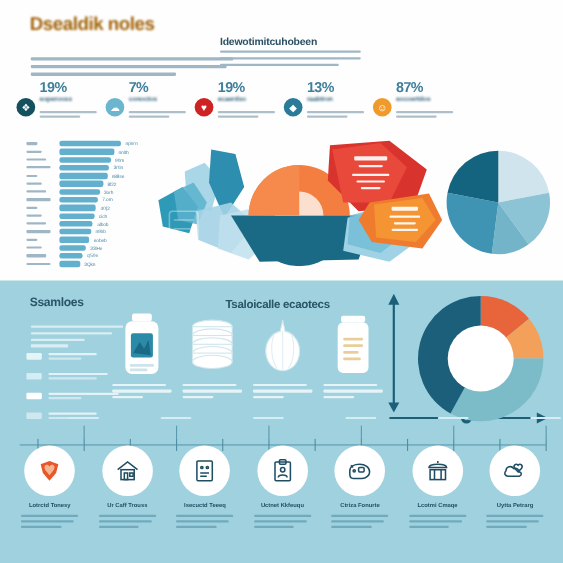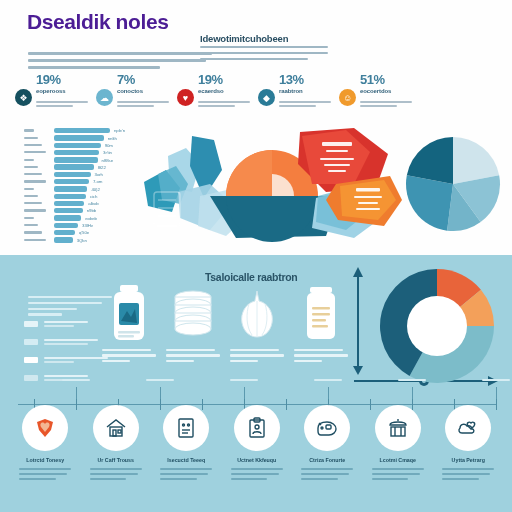--- a/index.html
+++ b/index.html
@@ -12,21 +12,21 @@
   }
   .page { position:relative; width:512px; height:512px; background:#fdfdfd; }
   .blur1 { filter: blur(0.55px); }
   .blur2 { filter: blur(0.75px); }
 
   
   .top { position:absolute; left:0; top:0; width:512px; height:255px; background:#fefefe; }
 
   .main-title {
     position:absolute; left:27px; top:12px; width:190px;
-    font-size:21px; line-height:19px; font-weight:bold; color:#4c1d95;
+    font-size:17px; line-height:19px; font-weight:bold; color:#a16207;
     letter-spacing:-0.4px;
   }
   .main-title span { display:block; }
   .title-body { position:absolute; left:28px; top:52px; width:184px; }
   .title-body div {
     height:3px; background:#9fb7c4; margin-bottom:4px; border-radius:1px;
     font-size:0; color:transparent;
   }
   .title-body div:nth-child(1){width:100%}
   .title-body div:nth-child(2){width:97%}
@@ -229,21 +229,21 @@
           <div class="dot" style="background:#2a7b97">
             <span class="g">◆</span>
           </div>
           <div class="lbl blur2">raabtron</div>
           <div class="sub">
             <div></div>
             <div></div>
           </div>
         </div>
         <div class="stat">
-          <div class="val blur1">51%</div>
+          <div class="val blur1">87%</div>
           <div class="dot" style="background:#f09a2c">
             <span class="g">☺</span>
           </div>
           <div class="lbl blur2">eocoertdos</div>
           <div class="sub">
             <div></div>
             <div></div>
           </div>
         </div>
       </div>
@@ -386,20 +386,21 @@
           <path d="M 49 49 L 95.16750078424838 40.193078214470944 A 47 47 0 0 1 76.62590685774623 87.02379873562253 Z" fill="#8cc3d5"></path>
           <path d="M 49 49 L 76.62590685774623 87.02379873562253 A 47 47 0 0 1 43.109338022477715 95.62939096178046 Z" fill="#73b4c9"></path>
           <path d="M 49 49 L 43.109338022477715 95.62939096178046 A 47 47 0 0 1 2.832499215751632 40.19307821447094 Z" fill="#3e94b2"></path>
           <path d="M 49 49 L 2.832499215751632 40.19307821447094 A 47 47 0 0 1 48.99999999999999 2 Z" fill="#14647f"></path>
         </svg></div>
   </div>
 
   <div class="panel">
 
     <div class="p-head blur1">
+      <span>Ssamloes</span>
     </div>
     <div class="p-body">
       <div></div>
       <div></div>
       <div></div>
       <div></div>
     </div>
 
     <div class="legend" id="panel-legend">
         <div class="leg-row">
@@ -417,21 +418,21 @@
           <div class="l1" style="width:64px"></div>
           <div class="l2" style="width:30px"></div>
         </div>
         <div class="leg-row">
           <div class="mk" style="background:#cfe8ef"></div>
           <div class="l1" style="width:44px"></div>
           <div class="l2" style="width:44px"></div>
         </div>
       </div>
 
-    <div class="panel-head2 blur1">Tsaloicalle raabtron</div>
+    <div class="panel-head2 blur1">Tsaloicalle ecaotecs</div>
 
     <div class="prods">
       <div class="prod" style="left:0">
         <div class="art">
           <svg width="58" height="62" viewBox="0 0 58 62">
             <rect x="20" y="2" width="18" height="7" rx="2" fill="#ffffff"></rect>
             <rect x="14" y="9" width="30" height="48" rx="6" fill="#ffffff"></rect>
             <rect x="19" y="20" width="20" height="22" rx="2" fill="#2a8aa8"></rect>
             <path d="M21 38 L27 28 L31 34 L35 26 L37 40 Z" fill="#1a6a85"></path>
             <rect x="18" y="48" width="22" height="2.5" rx="1" fill="#cfe4ea"></rect>

